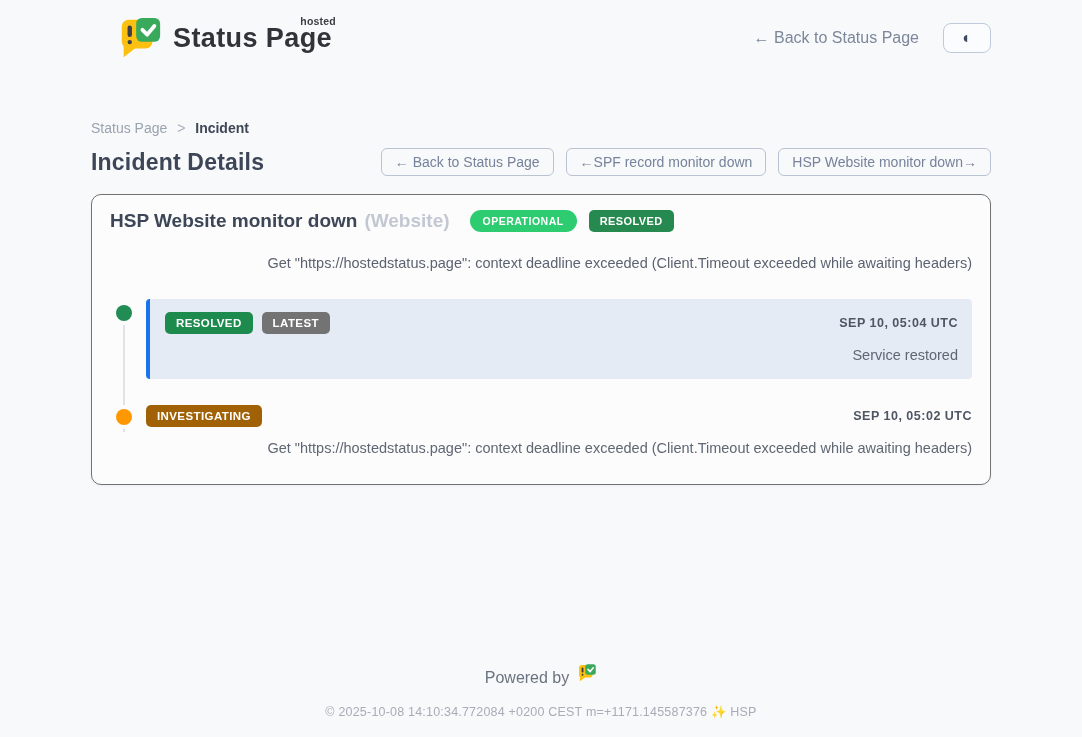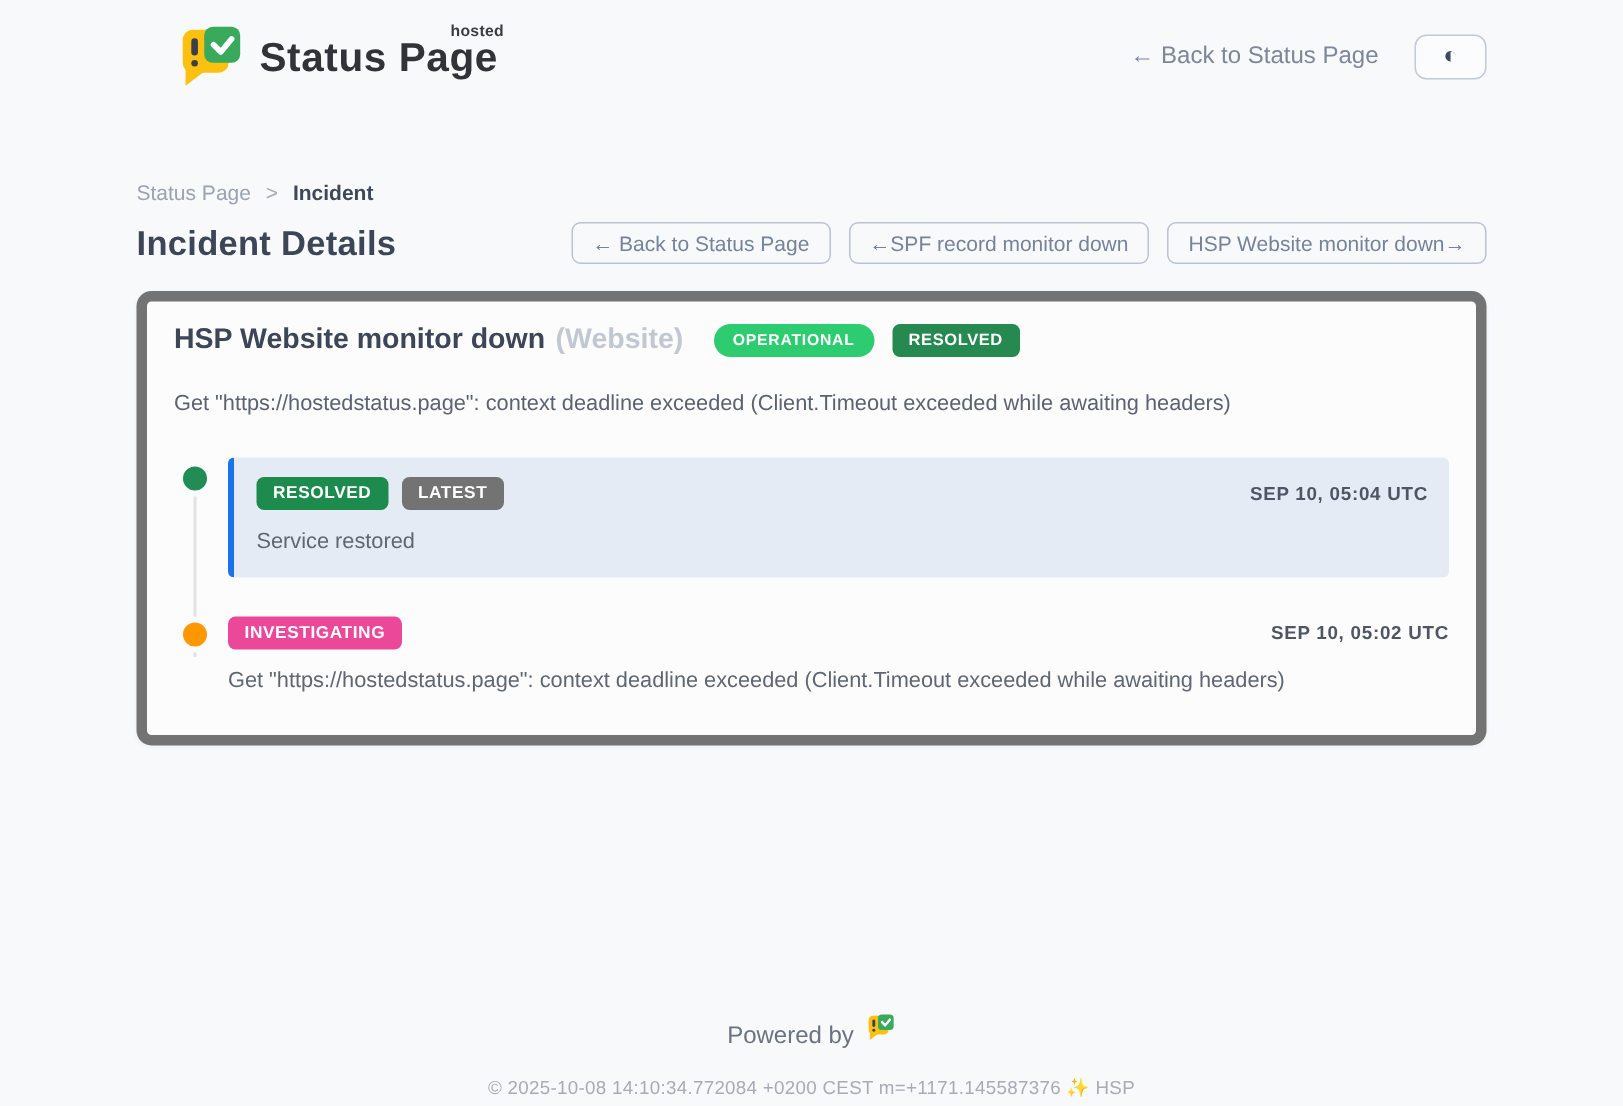--- a/index.html
+++ b/index.html
@@ -34,23 +34,24 @@
   .page-title { font-size:23px; font-weight:700; color:#3d4657; letter-spacing:.2px; }
   .nav-buttons { display:flex; gap:12px; }
   .nav-btn {
     font-family:"Liberation Sans", sans-serif;
     font-size:14px; color:#76839a; background:transparent;
     border:1px solid #b9c3d2; border-radius:6px; padding:5px 13px; cursor:pointer; white-space:nowrap;
   }
 
   
   .card {
-    margin-top:18px; background:#fcfcfd; border:7px solid #737373; border-radius:10px;
+    margin-top:18px; background:#fcfcfd; border:1px solid #737373; border-radius:10px;
     box-shadow:0 1px 3px rgba(40,50,70,.05);
     padding:15px 18px 28px 18px;
+    text-align:right;
   }
   .card-title-row { display:flex; align-items:center; }
   .incident-title { font-size:19px; font-weight:700; color:#3d4657; }
   .incident-component { font-size:19px; font-weight:600; color:#c2c8d2; margin-left:7px; }
   .badge { display:inline-block; color:#fff; font-weight:700; white-space:nowrap; }
   .badge-operational { background:#2ecc71; font-size:10.5px; letter-spacing:.5px; padding:5px 13px; border-radius:999px; margin-left:20px; }
   .badge-resolved-hdr { background:#26894f; font-size:11px; letter-spacing:.4px; padding:5px 11px; border-radius:5px; margin-left:12px; }
   .meta-line { margin-top:9px; font-size:13px; color:#5f6772; }
   .meta-line b { color:#4a5260; }
   .incident-description { margin-top:23px; font-size:14.5px; color:#5c6370; }
@@ -65,21 +66,21 @@
   .dot-orange { background:#ff9800; }
   .tl-box {
     flex:1; background:#e5ebf5; border-left:4px solid #1a73e8; border-radius:4px;
     padding:13px 14px 16px 15px;
   }
   .tl-plain { flex:1; padding-top:2px; }
   .tl-head { display:flex; justify-content:space-between; align-items:center; }
   .tl-badges { display:flex; gap:9px; }
   .badge-resolved { background:#1e8b4e; font-size:11.5px; letter-spacing:.4px; padding:5px 11px; border-radius:5px; }
   .badge-latest { background:#737373; font-size:11.5px; letter-spacing:.4px; padding:5px 11px; border-radius:5px; }
-  .badge-investigating { background:#ec4899; font-size:11.5px; letter-spacing:.4px; padding:5px 11px; border-radius:5px; }
+  .badge-investigating { background:#a16207; font-size:11.5px; letter-spacing:.4px; padding:5px 11px; border-radius:5px; }
   .tl-time { font-size:12.5px; font-weight:700; color:#4e5663; letter-spacing:.5px; }
   .tl-message { margin-top:13px; font-size:14.5px; color:#5f6772; }
 
   
   .footer { text-align:center; margin-top:178px; }
   .powered { display:inline-flex; align-items:flex-end; gap:8px; font-size:16px; color:#6a7380; cursor:pointer; }
   .copyright { margin-top:17px; font-size:12.5px; color:#a7acb6; letter-spacing:.2px; }
 </style>
 </head>
 <body>

